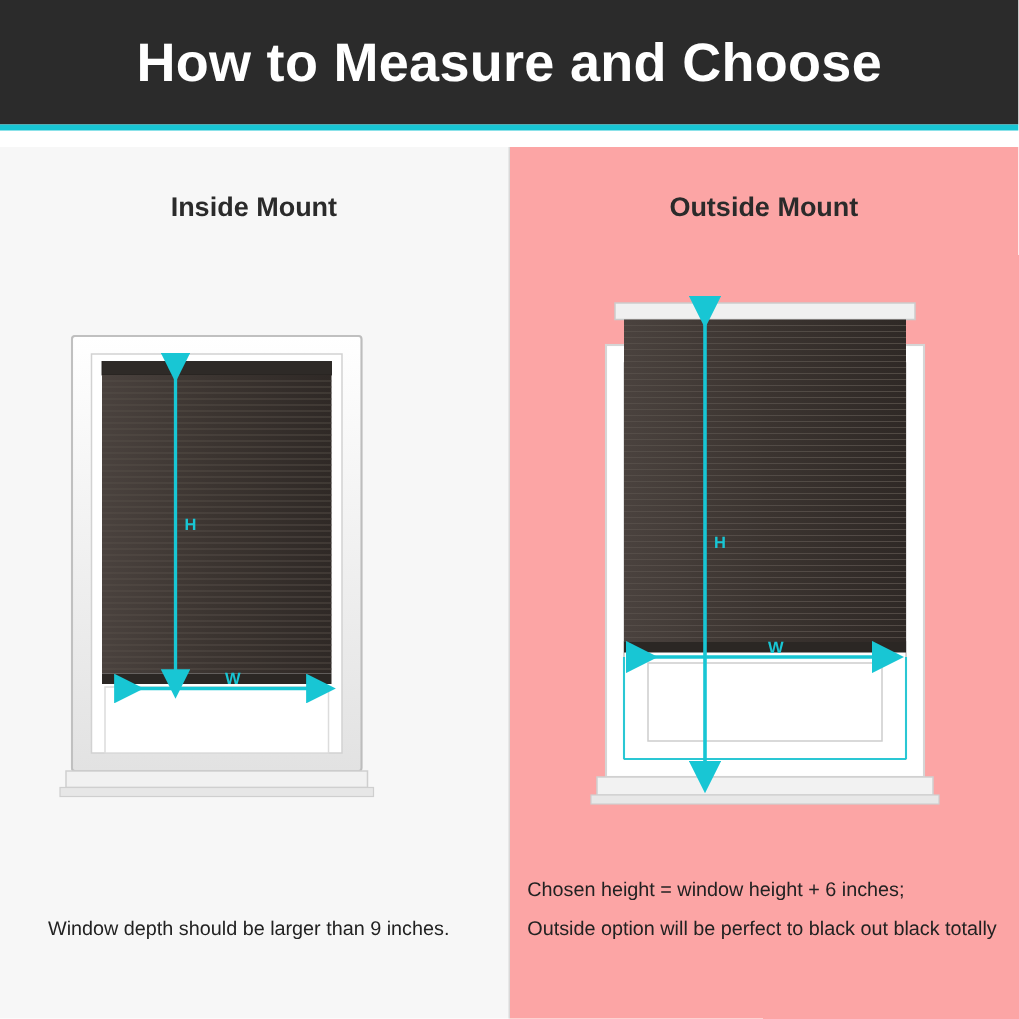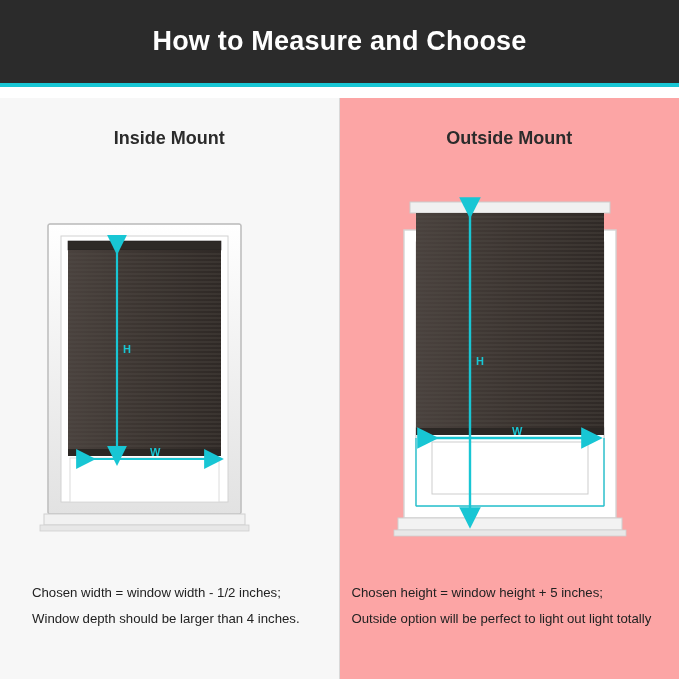--- a/index.html
+++ b/index.html
@@ -26,21 +26,21 @@
     left: 0; top: 0;
     width: 679px;
     height: 83px;
     background: #2b2b2b;
     display: flex;
     align-items: center;
     justify-content: center;
   }
   .header-title {
     color: #ffffff;
-    font-size: 27px;
+    font-size: 36px;
     font-weight: bold;
     letter-spacing: 0.2px;
     text-align: center;
   }
   .header-rule {
     position: absolute;
     left: 0; top: 83px;
     width: 679px;
     height: 4px;
     background: #18c6d4;
@@ -205,22 +205,21 @@
 
           <line x1="117" y1="75" x2="117" y2="286" stroke="#18c6d4" stroke-width="2.2" marker-start="url(#arrowCyanL)" marker-end="url(#arrowCyanL)"></line>
           <text x="123" y="183" fill="#18c6d4" font-size="11" font-family="Liberation Sans, sans-serif" font-weight="bold">H</text>
 
           <line x1="86" y1="289" x2="214" y2="289" stroke="#18c6d4" stroke-width="2.2" marker-start="url(#arrowCyanL)" marker-end="url(#arrowCyanL)"></line>
           <text x="150" y="286" fill="#18c6d4" font-size="11" font-family="Liberation Sans, sans-serif" font-weight="bold">W</text>
         </svg>
       </div>
 
       <div class="captions">
-        <div class="caption-line">Chosen width = window width - 1/2 inches;</div>
-        <div class="caption-line">Window depth should be larger than 4 inches.</div>
+        <div class="caption-line">Window depth should be larger than 9 inches.</div>
       </div>
     </div>
 
     <div class="panel right">
       <div class="panel-title">Outside Mount</div>
 
       <div class="illus">
         <svg width="339" height="380" viewBox="0 0 339 380" xmlns="http://www.w3.org/2000/svg">
           <defs>
             <linearGradient id="slatGradR" x1="0" y1="0" x2="1" y2="0">
@@ -309,19 +308,19 @@
           <line x1="88" y1="268" x2="252" y2="268" stroke="#18c6d4" stroke-width="2.4" marker-start="url(#arrowCyanR)" marker-end="url(#arrowCyanR)"></line>
           <text x="172" y="265" fill="#18c6d4" font-size="11" font-family="Liberation Sans, sans-serif" font-weight="bold">W</text>
 
           <line x1="76" y1="268" x2="76" y2="336" stroke="#18c6d4" stroke-width="1.4" opacity="0.9"></line>
           <line x1="264" y1="268" x2="264" y2="336" stroke="#18c6d4" stroke-width="1.4" opacity="0.9"></line>
           <line x1="76" y1="336" x2="264" y2="336" stroke="#18c6d4" stroke-width="1.4" opacity="0.9"></line>
         </svg>
       </div>
 
       <div class="captions">
-        <div class="caption-line">Chosen height = window height + 5 inches;</div>
-        <div class="caption-line">Outside option will be perfect to light out light totally</div>
+        <div class="caption-line">Chosen height = window height + 6 inches;</div>
+        <div class="caption-line">Outside option will be perfect to black out black totally</div>
       </div>
     </div>
 
   </div>
 </div>
 
 </body></html>

